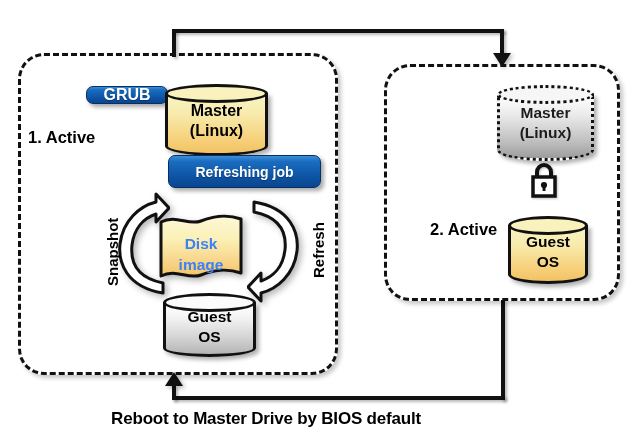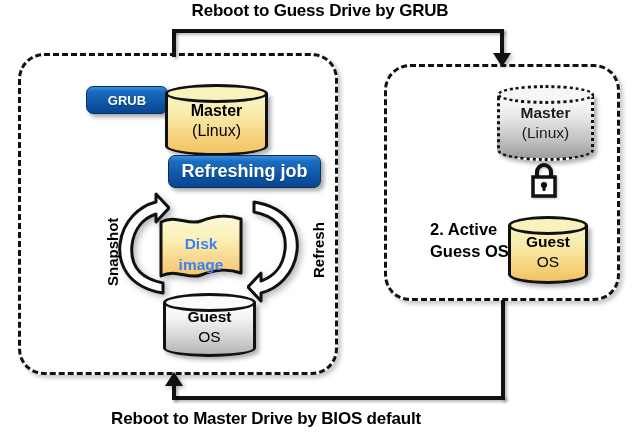--- a/index.html
+++ b/index.html
@@ -87,21 +87,21 @@
     position:absolute;left:0;right:0;top:0;height:19px;
     border:3px solid #111;border-radius:50%;
     box-sizing:border-box;
   }
   .cyl .txt{
     position:absolute;left:0;right:0;top:17px;
     text-align:center;color:#000;line-height:20px;
     z-index:4;
   }
   .cyl .txt .l1{font-weight:bold;display:block;}
-  .cyl .txt .l2{font-weight:normal;display:block;}
+  .cyl .txt .l2{font-weight:bold;display:block;}
 
   
   .fill-yellow .body{background:linear-gradient(180deg,#faf4c4 0%,#f7e9a8 35%,#f6cf78 78%,#f2c264 100%);}
   .fill-yellow .top{background:#f9f2bd;}
   
   .fill-grey .body{background:linear-gradient(180deg,#ffffff 0%,#f2f2f2 28%,#cfcfcf 72%,#b4b4b4 100%);}
   .fill-grey .top{background:#fbfbfb;}
   
   .cyl-disabled .body{
     border:3px dotted #111;
@@ -129,52 +129,51 @@
   }
 
   
   #lock-icon{position:absolute;filter:drop-shadow(1px 1px 1px rgba(0,0,0,0.25));}
 </style>
 </head>
 <body>
 
 <div id="stage">
 
-  <div class="caption" id="top-caption">Reboot to Guess Drive by GRUB</div>
 
   <div class="caption" id="bottom-caption">Reboot to Master Drive by BIOS default</div>
 
   <div class="line" style="left:172px;top:29px;width:4px;height:28px;"></div>
   <div class="line" style="left:172px;top:29px;width:332px;height:4px;"></div>
   <div class="line" style="left:500px;top:29px;width:4px;height:26px;"></div>
   <div class="arrow-down" style="left:493px;top:53px;"></div>
 
   <div class="line" style="left:501px;top:300px;width:4px;height:100px;"></div>
   <div class="line" style="left:172px;top:396px;width:333px;height:4px;"></div>
   <div class="line" style="left:172px;top:385px;width:4px;height:15px;"></div>
   <div class="arrow-up" style="left:165px;top:372px;"></div>
 
   <div class="panel" id="left-panel" style="left:18px;top:53px;width:320px;height:322px;"></div>
 
   <div class="panel-label" style="left:28px;top:126px;width:150px;">
-    <br>
-  </div>
-
-  <div class="btn" style="left:86px;top:86px;width:82px;height:28px;font-size:13px;text-align:right;">GRUB</div>
+    <span>1.   Active</span><br>
+  </div>
+
+  <div class="btn" style="left:86px;top:86px;width:82px;height:18px;font-size:16px;text-align:right;">GRUB</div>
 
   <div class="cyl fill-yellow" style="left:165px;top:84px;width:103px;height:72px;">
     <div class="body"></div>
     <div class="top"></div>
     <div class="txt" style="font-size:16px;">
       <span class="l1">Master</span>
       <span class="l2">(Linux)</span>
     </div>
   </div>
 
-  <div class="btn" style="left:168px;top:155px;width:153px;height:33px;font-size:18px;">Refreshing job</div>
+  <div class="btn" style="left:168px;top:155px;width:153px;height:33px;font-size:14px;">Refreshing job</div>
 
   <div class="circ-arrow" style="left:108px;top:192px;width:62px;height:112px;">
     <svg width="62" height="112" viewBox="0 0 62 112">
       <path d="M55,101 C18,95 10,70 12,52 C15,28 32,14 48,10
                L48,2 L61,16 L48,30 L48,22
                C36,26 26,36 24,53 C22,72 30,86 55,91 Z" fill="#ffffff" stroke="#111111" stroke-width="3" stroke-linejoin="round"></path>
     </svg>
   </div>
 
   <div class="circ-arrow" style="left:247px;top:192px;width:62px;height:112px;">
@@ -231,21 +230,20 @@
     <svg width="32" height="36" viewBox="0 0 32 36">
       <path d="M9,16 L9,10 A7,7 0 0 1 23,10 L23,16" fill="none" stroke="#111111" stroke-width="4"></path>
       <rect x="5" y="15" width="22" height="19" fill="#ffffff" stroke="#111111" stroke-width="3.5"></rect>
       <circle cx="16" cy="23" r="3.1" fill="#111111"></circle>
       <rect x="14.6" y="23" width="2.9" height="6" fill="#111111"></rect>
     </svg>
   </div>
 
   <div class="panel-label" style="left:410px;top:218px;width:110px;margin-left:20px;">
     <span>2. Active</span><br>
-    <span>Guess OS</span>
   </div>
 
   <div class="cyl fill-yellow" style="left:508px;top:216px;width:80px;height:68px;">
     <div class="body"></div>
     <div class="top"></div>
     <div class="txt" style="font-size:15.5px;top:16px;">
       <span class="l1">Guest</span>
       <span class="l2">OS</span>
     </div>
   </div>

